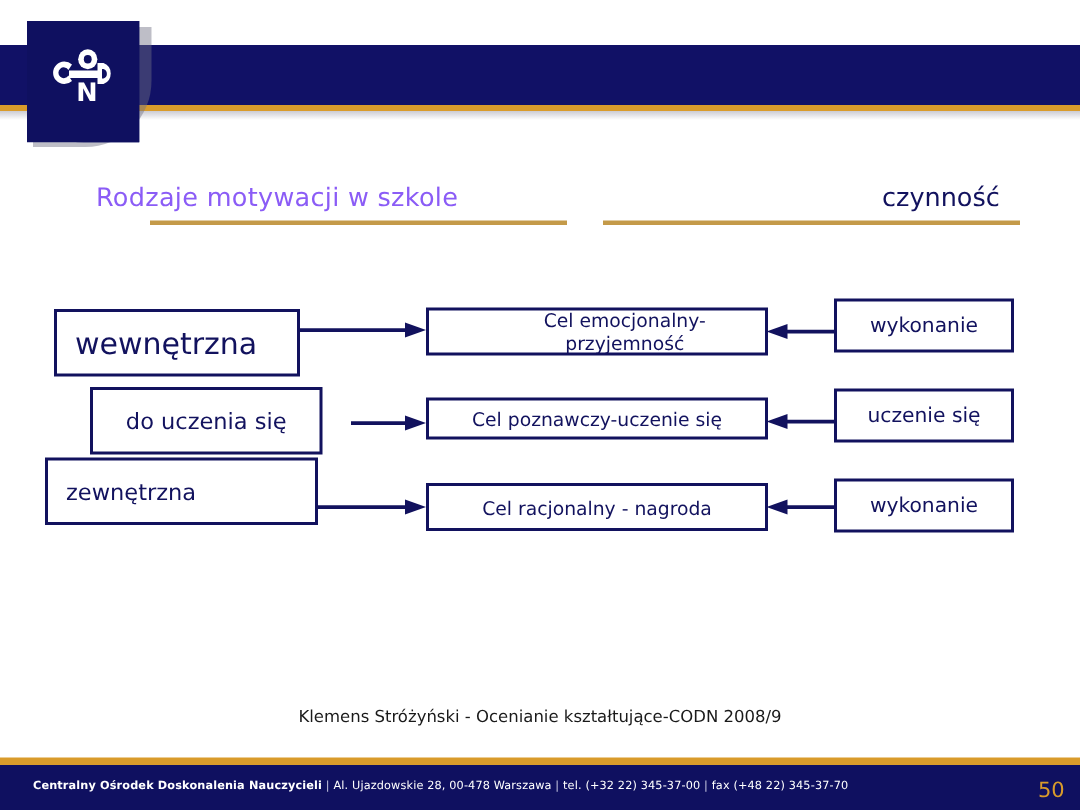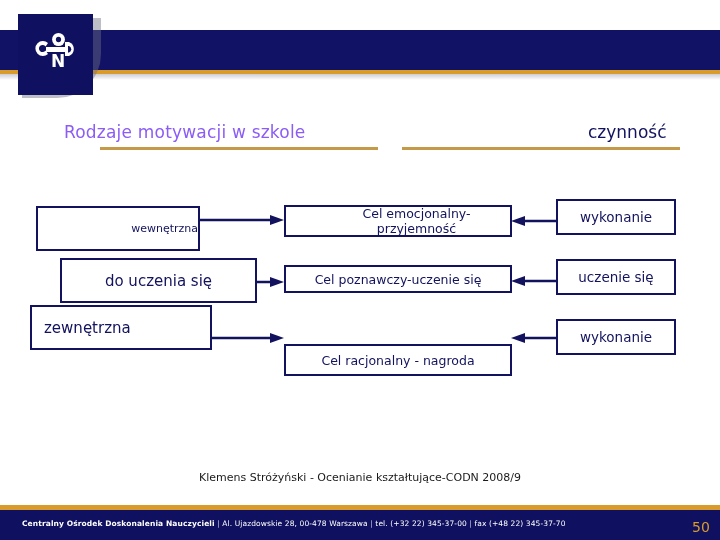--- a/index.html
+++ b/index.html
@@ -54,32 +54,32 @@
 
   
   .box{
     position:absolute;background:#ffffff;border:2px solid #12125e;
     color:#12125e;display:flex;align-items:center;box-sizing:border-box;
   }
   .box span{display:block;width:100%;}
 
   
   .box-l1{left:36px; top:206px; width:164px;height:45px;z-index:6;}
-  .box-l1 span{font-size:11px;text-align:right;}
-  .box-l2{left:60px; top:258px; width:197px;height:45px;z-index:7;}
+  .box-l1 span{padding-left:12px;font-size:20px;}
+  .box-l2{left:60px; top:258px; width:155px;height:45px;z-index:7;}
   .box-l2 span{text-align:center;font-size:15px;}
   .box-l3{left:30px; top:305px; width:182px;height:45px;z-index:8;}
   .box-l3 span{padding-left:12px;font-size:15px;}
 
   
   .box-m1{left:284px;top:205px;width:228px;height:32px;z-index:5;}
   .box-m1 span{text-align:center;font-size:12.5px;padding-left:37px;}
   .box-m2{left:284px;top:265px;width:228px;height:28px;z-index:5;}
   .box-m2 span{text-align:center;font-size:12.5px;}
-  .box-m3{left:284px;top:322px;width:228px;height:32px;z-index:5;margin-top:22px;}
+  .box-m3{left:284px;top:322px;width:228px;height:32px;z-index:5;}
   .box-m3 span{text-align:center;font-size:12.5px;}
 
   
   .box-r1{left:556px;top:199px;width:120px;height:36px;z-index:5;}
   .box-r1 span{text-align:center;font-size:13.5px;}
   .box-r2{left:556px;top:259px;width:120px;height:36px;z-index:5;}
   .box-r2 span{text-align:center;font-size:13.5px;}
   .box-r3{left:556px;top:319px;width:120px;height:36px;z-index:5;}
   .box-r3 span{text-align:center;font-size:13.5px;}
 

